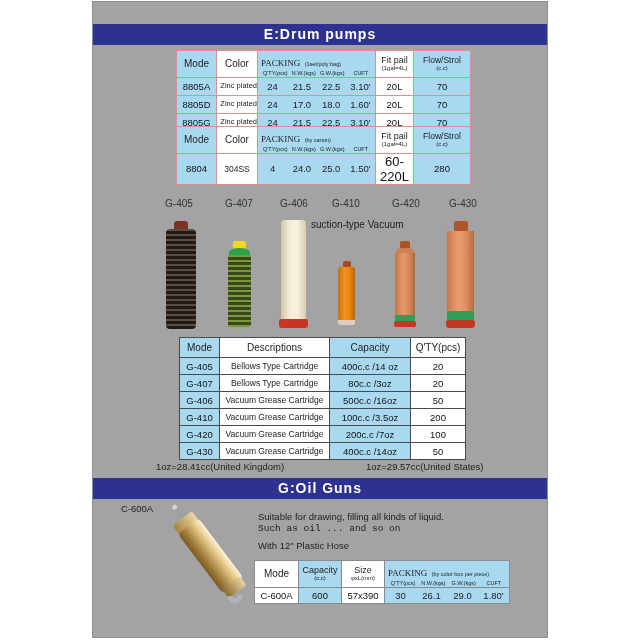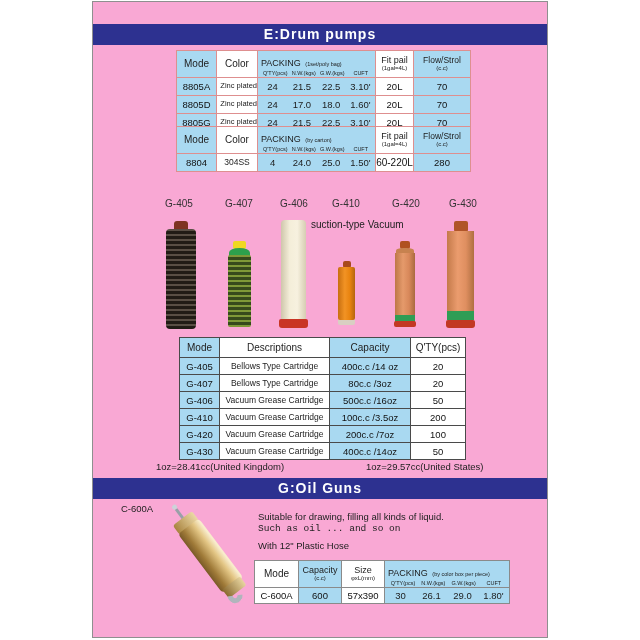--- a/index.html
+++ b/index.html
@@ -1,35 +1,35 @@
 <!DOCTYPE html>
 <html><head>
 <meta charset="utf-8">
 <style>
   * { margin:0; padding:0; box-sizing:border-box; }
   html,body { width:640px; height:640px; background:#ffffff; font-family:"Liberation Sans", sans-serif; color:#1c1c1c; }
-  .frame { position:absolute; left:92px; top:1px; width:456px; height:637px; background:#f9a8d4; border:1px solid #8f8f8f; overflow:hidden;padding-left:25px; }
+  .frame { position:absolute; left:92px; top:1px; width:456px; height:637px; background:#a3a3a3; border:1px solid #8f8f8f; overflow:hidden;padding-left:25px; }
   .bar { position:absolute; left:0; right:0; height:21px; background:#2d3190; color:#fff; font-weight:bold; font-size:14px; line-height:21px; text-align:center; letter-spacing:1px; }
   .bar-e { top:22px; }
   .bar-f { top:167px; }
   .bar-g { top:476px; }
 
   table { border-collapse:collapse; position:absolute; table-layout:fixed; }
   td { text-align:center; vertical-align:middle; padding:0; overflow:hidden; }
   .t1 td { border:1px solid #de8f8f; }
   .t2 td { border:1px solid #4a4a4a; }
   .t3 td { border:1px solid #8a8a8a; }
   .blue { background:#a9d9f1; }
   .white { background:#ffffff; }
 
   .hc { font-size:10px; color:#222; }
   .val { font-size:9.5px; color:#111; }
   .small2 { font-size:7.5px; line-height:1.05;text-align:right; }
   .packhead { line-height:1; padding-top:2px; text-align:left; padding-left:3px; }
-  .packhead .big { font-size:9px; }
+  .packhead .big { font-size:9px;font-family:Liberation Serif, serif; }
   .packhead .note { font-size:5.5px; }
   .subcols { display:flex; font-size:5.5px; margin-top:2px; }
   .subcols span { flex:1; text-align:center; }
   .packrow { display:flex; width:100%; font-size:9.5px; }
   .packrow span { flex:1; text-align:center; }
   .twoline { line-height:1.05;margin-top:22px; }
   .twoline .top { font-size:9px; display:block; }
   .twoline .bot { font-size:6px; display:block; }
 
   .row18 { height:18px; }
@@ -212,21 +212,21 @@
       <td class="blue val">8804</td>
       <td class="white" style="font-size:8.5px">304SS</td>
       <td class="blue">
             <div class="packrow">
         <span>4</span>
               <span>24.0</span>
         <span>25.0</span>
               <span>1.50'</span>
             </div>
           </td>
-      <td class="white val" style="font-size:10px">60-220L</td>
+      <td class="white val" style="font-size:13px">60-220L</td>
       <td class="blue val">280</td>
     </tr>
   </tbody>
     </table>
 
 
   <span class="lbl" style="left:61px; top:196px;">G-405</span>
   <span class="lbl" style="left:121px; top:196px;">G-407</span>
   <span class="lbl" style="left:176px; top:196px;">G-406</span>
   <span class="lbl" style="left:228px; top:196px;">G-410</span>

